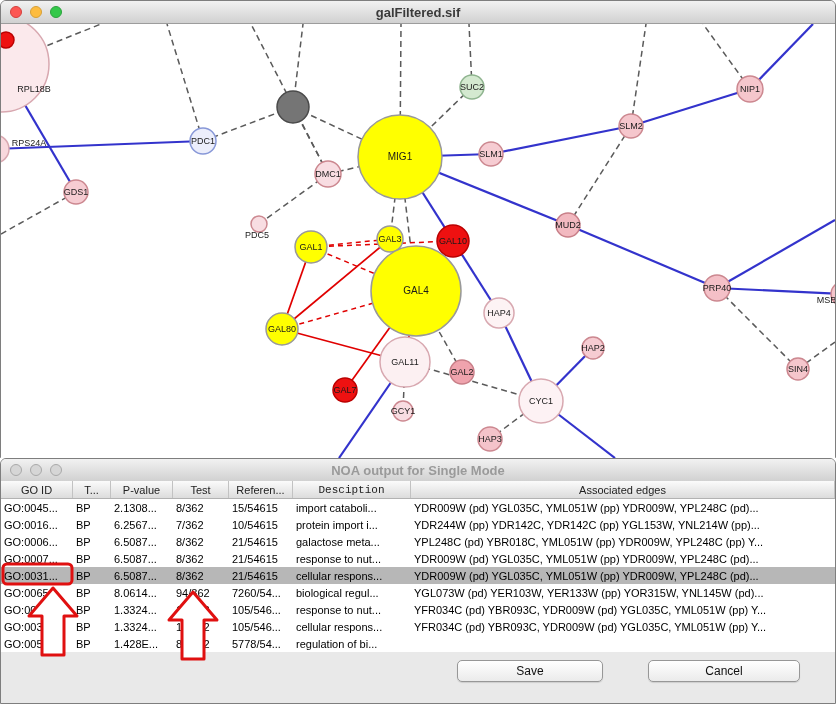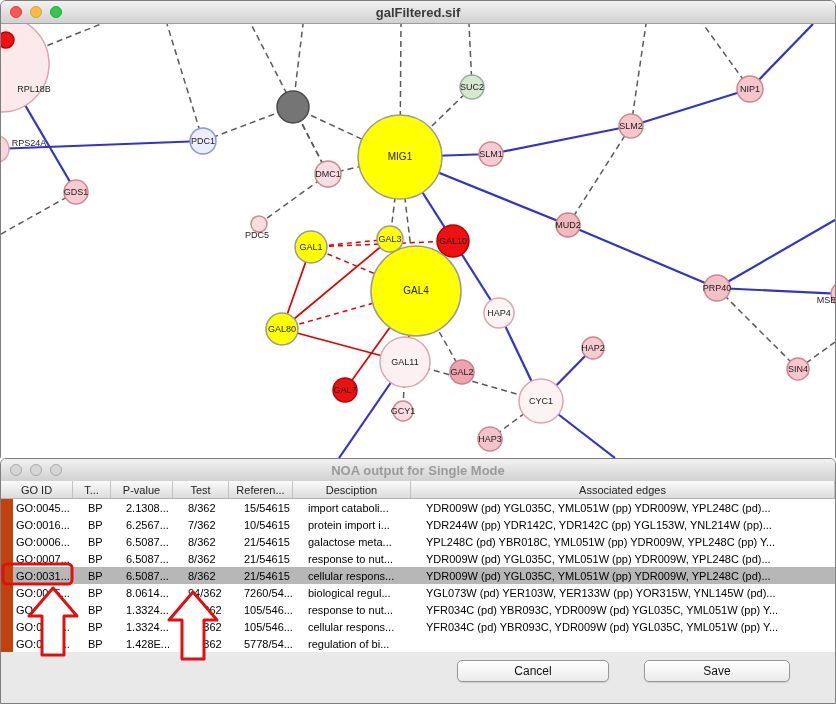--- a/index.html
+++ b/index.html
@@ -22,21 +22,21 @@
   .edge{fill:none;}
   .edge-blue{stroke:#3333cc;stroke-width:2.2;}
   .edge-dashed{stroke:#5a5a5a;stroke-width:1.5;stroke-dasharray:6 4;}
   .edge-red{stroke:#e00000;stroke-width:1.7;}
   .edge-red-dashed{stroke:#e00000;stroke-width:1.5;stroke-dasharray:5 4;}
   .node-label{font-size:9px;fill:#1a1a1a;text-anchor:middle;font-family:"Liberation Sans",sans-serif;}
   
   .noa-table{position:absolute;top:22px;left:0;right:0;}
   .thead{display:flex;height:17px;background:linear-gradient(#fbfbfb,#dcdcdc);border-bottom:1px solid #b2b2b2;overflow:hidden;}
   .th{font-size:11px;color:#222;display:flex;align-items:center;justify-content:center;border-right:1px solid #c2c2c2;box-sizing:border-box;flex-shrink:0;white-space:nowrap;overflow:hidden;}
-  .tbody{background:#c2410c;padding-left:12px;}
+  .tbody{background:#f9a8d4;}
   .tr{display:flex;height:17px;align-items:center;background:#ffffff;overflow:hidden;}
   .td{font-size:11px;color:#000;white-space:nowrap;overflow:hidden;padding:0 3px;box-sizing:border-box;flex-shrink:0;}
   .button-bar{position:absolute;top:200px;left:0;right:0;height:24px;display:flex;justify-content:flex-end;align-items:center;}
   .mac-btn{height:22px;border-radius:5px;border:1px solid #979797;background:linear-gradient(#ffffff,#ebebeb);font-size:12px;color:#111;font-family:"Liberation Sans",sans-serif;box-shadow:0 1px 1px rgba(0,0,0,0.12);}
   .save-btn{width:146px;margin-right:45px;}
   .cancel-btn{width:152px;margin-right:35px;}
   .annot-overlay{position:absolute;top:0;left:0;pointer-events:none;}
 </style>
 </head>
 <body>
@@ -176,21 +176,21 @@
       <div class="title title-inactive">NOA output for Single Mode</div>
     </div>
 
     <div class="noa-table">
       <div class="thead" id="noa-head">
           <div class="th" style="width: 72px;">GO ID</div>
           <div class="th" style="width: 38px;">T...</div>
           <div class="th" style="width: 62px;">P-value</div>
           <div class="th" style="width: 56px;">Test</div>
           <div class="th" style="width: 64px;">Referen...</div>
-          <div class="th" style="width: 118px;">Desciption</div>
+          <div class="th" style="width: 118px; font-family: Liberation Mono, monospace;">Desciption</div>
           <div class="th" style="width: 424px;">Associated edges</div>
         </div>
       <div class="tbody" id="noa-body">
           <div class="tr">
             <div class="td" style="width: 72px;">GO:0045...</div>
             <div class="td" style="width: 38px;">BP</div>
             <div class="td" style="width: 62px;">2.1308...</div>
             <div class="td" style="width: 56px;">8/362</div>
             <div class="td" style="width: 64px;">15/54615</div>
             <div class="td" style="width: 118px;">import cataboli...</div>
@@ -264,22 +264,22 @@
             <div class="td" style="width: 38px;">BP</div>
             <div class="td" style="width: 62px;">1.428E...</div>
             <div class="td" style="width: 56px;">80/362</div>
             <div class="td" style="width: 64px;">5778/54...</div>
             <div class="td" style="width: 118px;">regulation of bi...</div>
           </div>
         </div>
     </div>
 
     <div class="button-bar">
+      <button class="mac-btn save-btn">Save</button>
       <button class="mac-btn cancel-btn">Cancel</button>
-      <button class="mac-btn save-btn">Save</button>
     </div>
 
     <svg class="annot-overlay" width="834" height="244" viewBox="0 0 834 244">
       <rect class="annot" x="2" y="105" width="69" height="20" rx="4" fill="none" stroke-width="3" stroke="#e01010"></rect>
       <polygon class="annot" points="52,129 76,157 63,157 63,196 41,196 41,157 28,157" fill="#ffffff" stroke-width="3" stroke-linejoin="round" stroke="#e01010"></polygon>
       <polygon class="annot" points="192,133 216,161 203,161 203,200 181,200 181,161 168,161" fill="#ffffff" stroke-width="3" stroke-linejoin="round" stroke="#e01010"></polygon>
     </svg>
   </div>
 
 </div>

